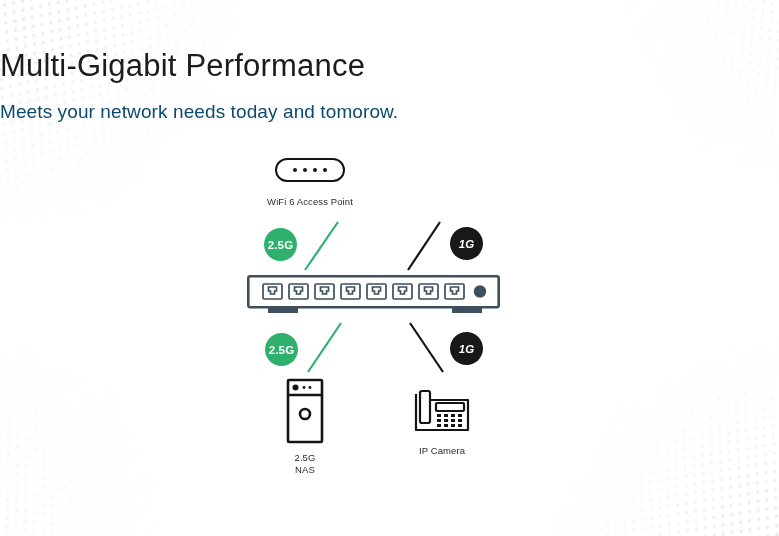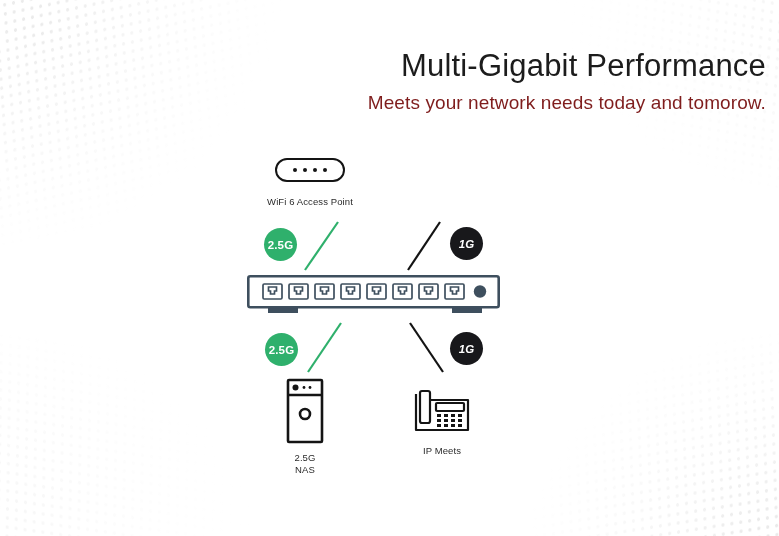--- a/index.html
+++ b/index.html
@@ -48,33 +48,33 @@
     position:absolute; inset:0;
     background: linear-gradient(118deg,
        rgba(255,255,255,0) 0%,
        rgba(255,255,255,.75) 34%,
        rgba(255,255,255,.95) 50%,
        rgba(255,255,255,.75) 66%,
        rgba(255,255,255,0) 100%);
   }
 
   
-  .headings { position:absolute; left:0; right:13px; top:48px; text-align:right; }
+  .headings { position:absolute; left:0; right:0; top:48px; text-align:left; }
   .title {
     font-size:31px;
     font-weight:400;
     color:#1c1c1c;
     letter-spacing:.2px;
     line-height:1.15;
   }
   .subtitle {
-    margin-top:8px;
+    margin-top:17px;
     font-size:19px;
     font-weight:400;
-    color:#7f1d1d;
+    color:#0c4a6e;
     letter-spacing:.1px;
   }
 
   
   .stage { position:absolute; left:0; top:0; width:779px; height:536px; }
   .node { position:absolute; text-align:center; }
   .node-label {
     font-size:9.5px;
     color:#2b2b2b;
     line-height:1.28;
@@ -248,21 +248,21 @@
           <rect x="32" y="31" width="4" height="3"></rect>
           <rect x="39" y="31" width="4" height="3"></rect>
           <rect x="46" y="31" width="4" height="3"></rect>
           <rect x="25" y="36" width="4" height="3"></rect>
           <rect x="32" y="36" width="4" height="3"></rect>
           <rect x="39" y="36" width="4" height="3"></rect>
           <rect x="46" y="36" width="4" height="3"></rect>
         </g>
       </svg>
     </div>
-    <div class="node-label">IP Meets</div>
+    <div class="node-label">IP Camera</div>
   </div>
 
   <div class="badge green" id="badge-ap">2.5G</div>
   <div class="badge dark" id="badge-cam">1G</div>
   <div class="badge green" id="badge-nas">2.5G</div>
   <div class="badge dark" id="badge-phone">1G</div>
 
 </div>
 
 </body></html>

